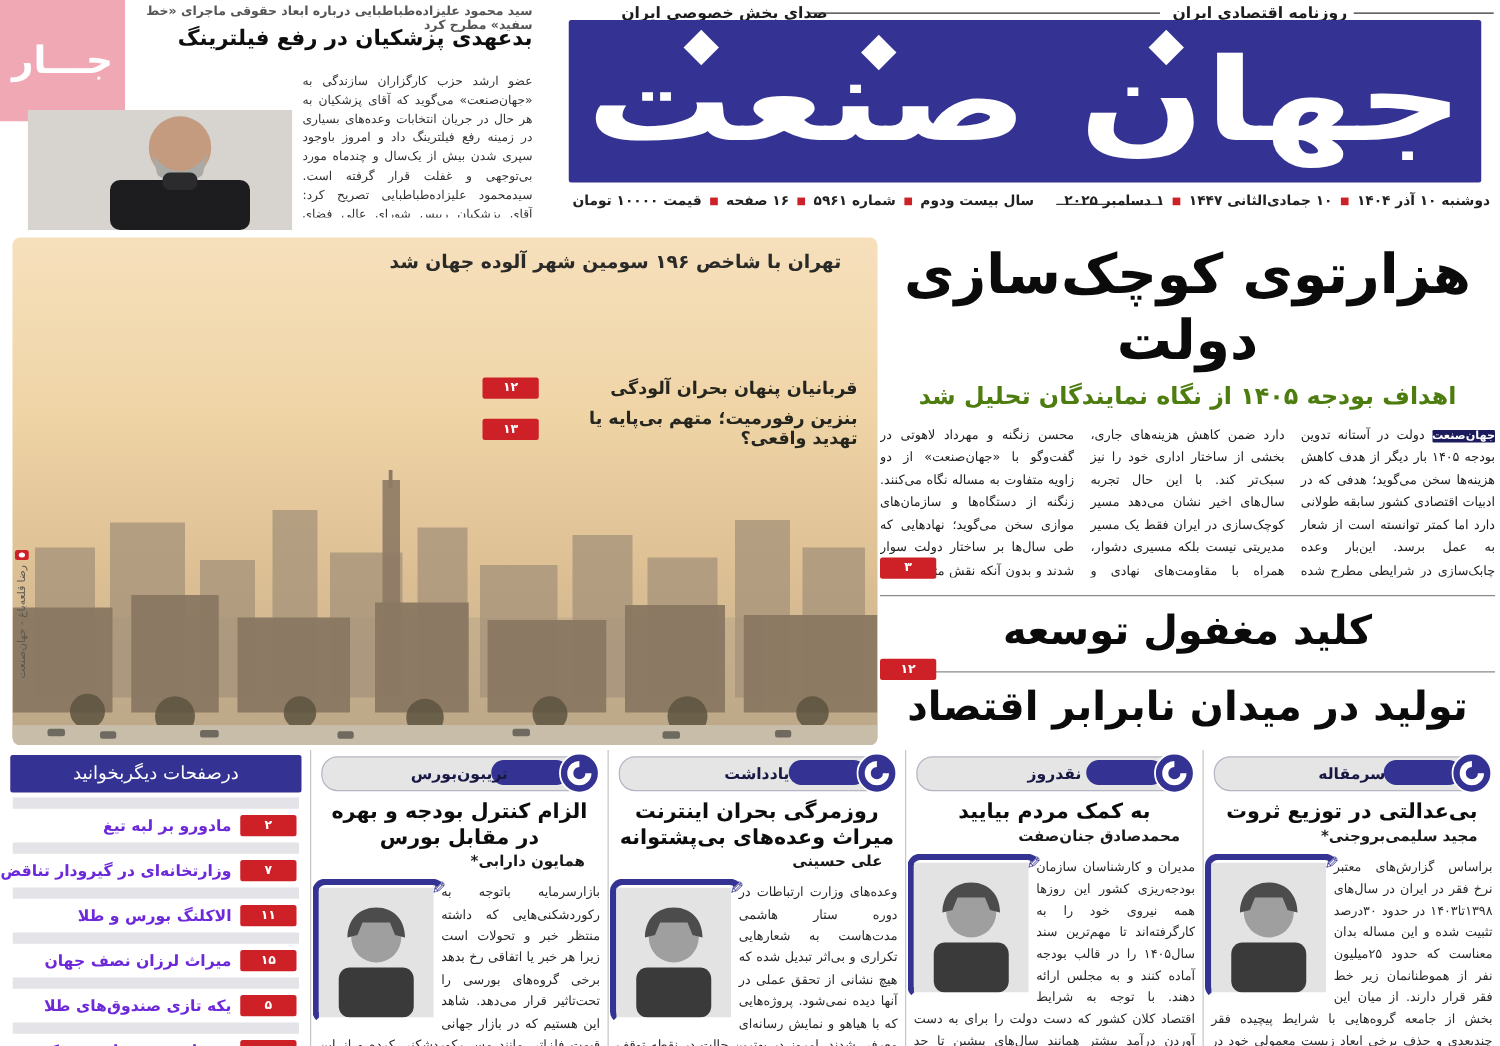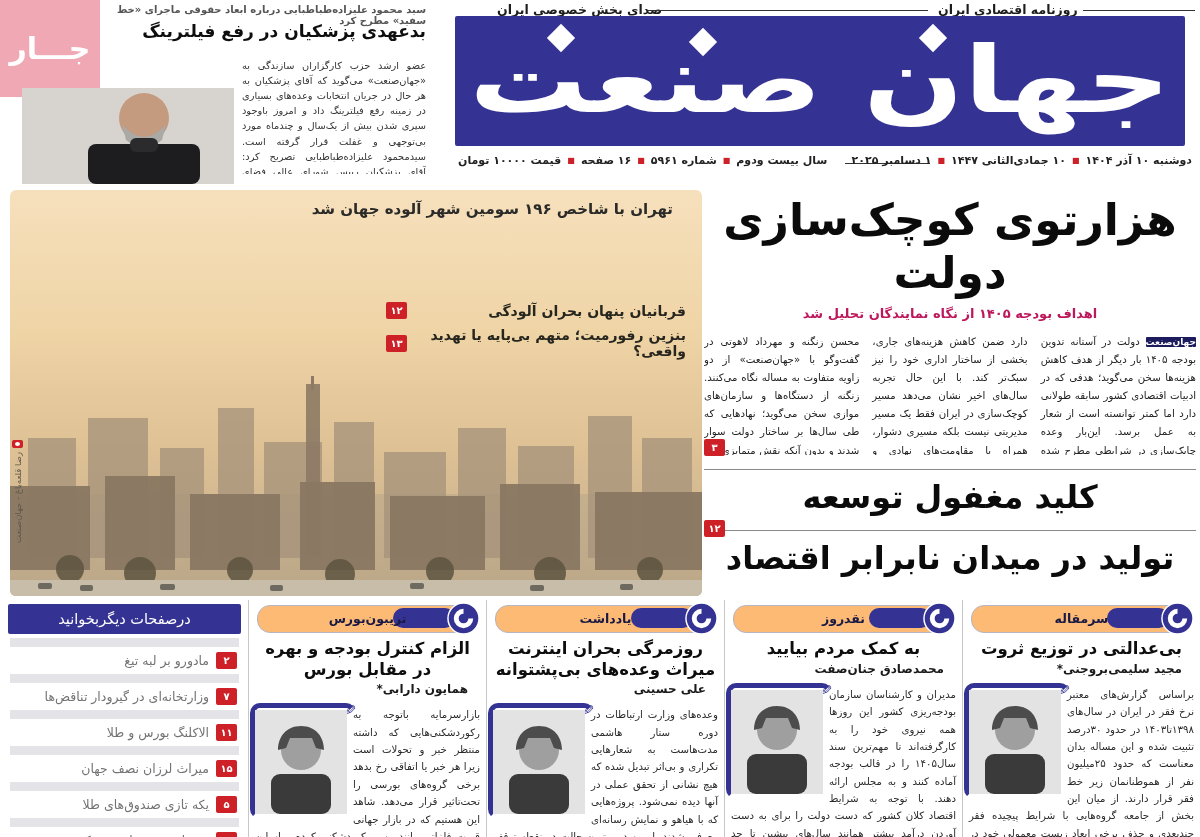--- a/index.html
+++ b/index.html
@@ -10,21 +10,21 @@
   .corner{position:absolute;left:0;top:0;width:100px;height:97px;background:#f0a8b5;
           display:flex;align-items:center;justify-content:center;color:#fff;
           font-size:30px;font-weight:bold;}
   .tl-kicker{position:absolute;top:4px;right:8px;width:330px;font-size:10px;font-weight:600;
              color:#555;text-align:right;}
   .tl-headline{position:absolute;top:21px;right:8px;width:330px;font-size:17px;font-weight:bold;
                color:#0e0e0e;text-align:right;}
   .tl-photo{position:absolute;left:22px;top:88px;width:212px;height:96px;overflow:hidden;}
   .tl-body{position:absolute;top:48px;right:8px;left:242px;bottom:2px;overflow:hidden;
            font-size:9.8px;line-height:1.55;text-align:justify;color:#333;}
-  .pbadge{display:inline-block;min-width:17px;height:17px;line-height:17px;padding:0 2px;
+  .pbadge{display:inline-block;min-width:17px;height:17px;line-height:17px;padding:0 14px;
           background:#cd2027;color:#fff;font-size:10px;font-weight:bold;text-align:center;
           border-radius:2px;vertical-align:middle;}
   
   .tagline{position:absolute;top:2px;font-size:12.5px;font-weight:bold;color:#1d1d1d;}
   .tag-left{left:497px;}
   .tag-right{left:938px;}
   .tagrule{position:absolute;top:10px;height:1px;background:#333;}
   .nameplate{position:absolute;left:455px;top:16px;width:730px;height:130px;background:#343393;
              border-radius:2px;display:flex;align-items:center;justify-content:center;overflow:hidden;}
   .nameplate .title{color:#fff;font-size:92px;font-weight:bold;transform:scaleX(1.28);
@@ -48,56 +48,56 @@
   .lead-item{display:flex;align-items:center;justify-content:space-between;direction:rtl;
              margin-bottom:8px;}
   .lead-item .lbl{font-size:14px;font-weight:bold;color:#26261f;text-align:right;}
   .credit{position:absolute;left:2px;top:250px;display:flex;flex-direction:column;align-items:center;}
   .cam{width:11px;height:8px;background:#cd2027;border-radius:2px;position:relative;margin-bottom:4px;}
   .cam::after{content:"";position:absolute;left:3px;top:2px;right:3px;bottom:2px;background:#fff;border-radius:50%;}
   .credit .ct{writing-mode:vertical-rl;transform:rotate(180deg);font-size:8.5px;color:#5d584e;}
   
   .main{position:absolute;left:704px;top:190px;width:492px;height:408px;overflow:hidden;direction:rtl;}
   .main h1{margin:4px 0 0;font-size:44px;font-weight:bold;text-align:center;color:#0b0b0b;line-height:1.2;}
-  .main .sub{margin-top:6px;font-size:13px;font-weight:600;text-align:center;color:#be185d;}
+  .main .sub{margin-top:6px;font-size:19px;font-weight:600;text-align:center;color:#4d7c0f;}
   .cols{display:flex;direction:rtl;gap:13px;margin-top:12px;height:122px;overflow:hidden;}
   .col{flex:1;font-size:10.2px;line-height:1.78;text-align:justify;color:#222;}
   .lead-tag{background:#1c1b5e;color:#fff;font-weight:bold;font-size:9px;padding:0 0;border-radius:1px;}
   .badge-row{height:0;text-align:left;}
   .badge-row .pbadge{position:relative;top:-18px;}
   .rule{border:none;border-top:1px solid #8a8a8a;margin:14px 0 0;}
   .sec h2{margin:8px 0 0;font-size:32px;font-weight:bold;text-align:center;color:#0b0b0b;}
   .sec .ssub{margin-top:5px;font-size:12.3px;font-weight:600;text-align:center;color:#4a4a4a;}
   .sec .badge-row .pbadge{top:2px;}
   
   .bottom{position:absolute;left:0;top:600px;width:1200px;height:237px;display:flex;direction:rtl;}
   .b-host{display:contents;}
   .b-col{width:225px;padding:3px 6px 0;border-left:1px solid #c7c7c7;overflow:hidden;}
-  .pill{position:relative;height:26px;border:1px solid #b5b5c4;border-radius:13px;background:#fdba74;
+  .pill{position:relative;height:26px;border:1px solid #b5b5c4;border-radius:13px;background:#e5e5e5;
         margin:2px 2px 6px;}
   .pill-label{position:absolute;left:0;right:0;top:5px;text-align:center;font-size:12.5px;
               font-weight:bold;color:#191945;}
   .pill-navy{position:absolute;right:22px;top:2px;width:62px;height:20px;background:#343393;border-radius:10px;}
   .pill-logo{position:absolute;right:-3px;top:-4px;width:33px;height:33px;}
   .b-headline{text-align:center;font-weight:bold;font-size:16.5px;line-height:1.25;color:#0d0d0d;margin:2px 0;}
   .b-author{font-weight:bold;font-size:12px;color:#1a1a1a;margin:2px 12px 4px 0;}
   .b-body{font-size:10.2px;line-height:1.7;text-align:justify;color:#2a2a2a;}
   .b-photo{float:left;width:92px;height:104px;margin:4px 6px 2px 0;position:relative;}
   .b-photo .frame{position:absolute;left:-5px;top:-7px;width:96px;height:106px;border:5px solid #343393;
                   border-radius:10px;border-right-color:transparent;border-bottom-color:transparent;}
   .b-photo svg{position:relative;}
   .pencil{position:absolute;right:-8px;top:-12px;color:#343393;font-size:14px;transform:rotate(90deg);}
   
   .rm{width:237px;padding:3px 5px 0;overflow:hidden;}
   .rm-header{background:#343393;color:#fff;font-weight:normal;font-size:14.5px;text-align:center;
              height:30px;line-height:30px;border-radius:2px;margin:1px 2px 4px;}
   .rm-stripe{height:9px;background:#e4e4e8;margin:4px 4px;}
   .rm-row{display:flex;align-items:center;direction:rtl;margin:0 6px;height:19px;}
   .rm-row .pbadge{margin-left:7px;flex:0 0 auto;}
-  .rm-row .lbl{font-size:12.5px;font-weight:normal;color:#737373;white-space:nowrap;}
+  .rm-row .lbl{font-size:12.5px;font-weight:bold;color:#6d28d9;white-space:nowrap;}
 </style>
 </head>
 <body>
 
 <div class="page">
 
   <div class="tlbox">
     <div class="corner">جـــار</div>
     <div class="tl-kicker">سید محمود علیزاده‌طباطبایی درباره ابعاد حقوقی ماجرای «خط سفید» مطرح کرد</div>
     <div class="tl-headline">بدعهدی پزشکیان در رفع فیلترینگ</div>

